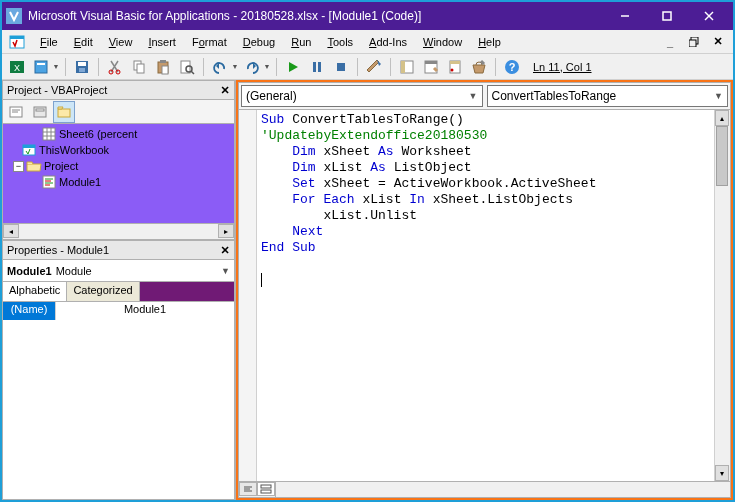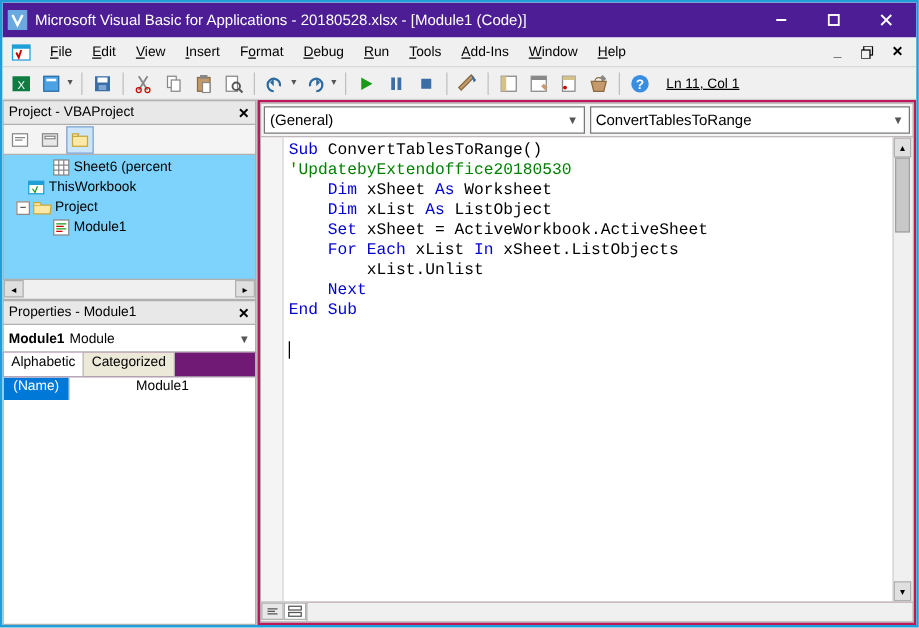--- a/index.html
+++ b/index.html
@@ -18,45 +18,45 @@
 .mdi-btns { display: flex; gap: 10px; margin-right: 4px; align-items: center; }
 .mdi-btn { width: 14px; height: 14px; display: flex; align-items: center; justify-content: center; font-weight: bold; }
 
 .toolbar { background: #f0f0f0; border-bottom: 1px solid #d0d0d0; height: 26px; display: flex; align-items: center; padding: 0 4px; gap: 2px; }
 .tbtn { width: 22px; height: 22px; display: flex; align-items: center; justify-content: center; border: 1px solid transparent; border-radius: 2px; }
 .tsep { width: 1px; height: 18px; background: #c0c0c0; margin: 0 3px; }
 .tdrop { width: 8px; display: flex; align-items: center; justify-content: center; font-size: 7px; color: #555; margin-left: -2px;}
 .status-text { margin-left: 8px; color: #000; text-decoration: underline; }
 
 .main { flex: 1; display: flex; overflow: hidden; }
-.left { width: 204px; display: flex; flex-direction: column; border-right: 1px solid #b0b0b0; }
+.left { width: 234px; display: flex; flex-direction: column; border-right: 1px solid #b0b0b0; }
 .panel { display: flex; flex-direction: column; overflow: hidden; }
 .panel-header { background: #e8e8e8; border: 1px solid #b0b0b0; height: 20px; display: flex; align-items: center; padding-left: 4px; font-size: 11px; }
 .panel-header .close { margin-left: auto; width: 18px; height: 18px; display: flex; align-items: center; justify-content: center; font-weight: bold; }
 .panel-tb { background: #f4f4f4; border: 1px solid #b0b0b0; border-top: none; height: 24px; display: flex; align-items: center; padding: 0 2px; gap: 2px; }
 .mini-btn { width: 22px; height: 22px; border: 1px solid transparent; display:flex; align-items:center; justify-content:center; }
 .mini-btn.sel { border: 1px solid #7da2ce; background: #cde6f7; }
-.tree-body { flex: 1; background: #7dd3fc; border: 1px solid #b0b0b0; border-top: none; overflow: auto; position: relative; font-size: 11px; padding: 2px 0; }
+.tree-body { flex: 1; background: #8b5cf6; border: 1px solid #b0b0b0; border-top: none; overflow: auto; position: relative; font-size: 11px; padding: 2px 0; }
 .tree-row { display: flex; align-items: center; height: 16px; white-space: nowrap; }
 .tree-icon { width: 16px; height: 14px; display: flex; align-items: center; justify-content: center; margin-right: 2px; }
 .plusminus { width: 11px; height: 11px; border: 1px solid #888; background: #fff; display: flex; align-items: center; justify-content: center; font-size: 9px; line-height: 1; margin-right: 2px; }
 .hscroll { height: 16px; background: #f0f0f0; border: 1px solid #b0b0b0; border-top: none; position: relative; }
 .hscroll .arrow { position: absolute; top: 0; width: 16px; height: 14px; background: #e0e0e0; border: 1px solid #b0b0b0; display: flex; align-items: center; justify-content: center; font-size: 8px; }
 
 .prop-combo { border: 1px solid #b0b0b0; border-top: none; background: #fff; height: 22px; display: flex; align-items: center; padding: 0 4px; }
 .prop-combo .bold { font-weight: bold; margin-right: 4px; }
 .prop-tabs { display: flex; border: 1px solid #b0b0b0; border-top: none; background: #701a75; height: 20px; }
 .prop-tab { padding: 2px 6px; border-right: 1px solid #b0b0b0; background: #fff; }
 .prop-tab.inactive { background: #ece9d8; }
 .prop-grid { flex: 1; border: 1px solid #b0b0b0; border-top: none; background: #fff; overflow: auto; text-align: center; }
 .prop-row { display: flex; height: 18px; }
 .prop-name { width: 52px; background: #0078d7; color: #fff; padding: 1px 3px; }
 .prop-val { flex: 1; padding: 1px 3px; border-left: 1px solid #d0d0d0; }
 
-.right { flex: 1; display: flex; flex-direction: column; background: #be185d; padding: 2px; gap: 0; }
+.right { flex: 1; display: flex; flex-direction: column; background: #f97316; padding: 2px; gap: 0; }
 .combo-row { display: flex; gap: 4px; padding: 2px; background: #f4f4f4; border: 1px solid #b0b0b0; border-bottom: none; }
 .combo { flex: 1; height: 22px; background: #fff; border: 1px solid #777; display: flex; align-items: center; padding: 0 4px; font-size: 12px; position: relative; }
 .combo .caret { margin-left: auto; font-size: 9px; color: #555; }
 .code-wrap { flex: 1; display: flex; background: #fff; border: 1px solid #b0b0b0; position: relative; }
 .code-margin { width: 18px; background: #f4f4f4; border-right: 1px solid #d0d0d0; }
 .code-area { flex: 1; background: #fff; font-family: Consolas, "Courier New", monospace; font-size: 13px; padding: 2px 4px; white-space: pre; color: #000; overflow: hidden; position: relative; line-height: 16px; }
 .code-area .kw { color: #0000d0; }
 .code-area .cm { color: #008000; }
 .cursor { display: inline-block; width: 1px; height: 14px; background: #000; vertical-align: text-bottom; }
 .vscroll { width: 16px; background: #f0f0f0; border-left: 1px solid #d0d0d0; position: relative; }

